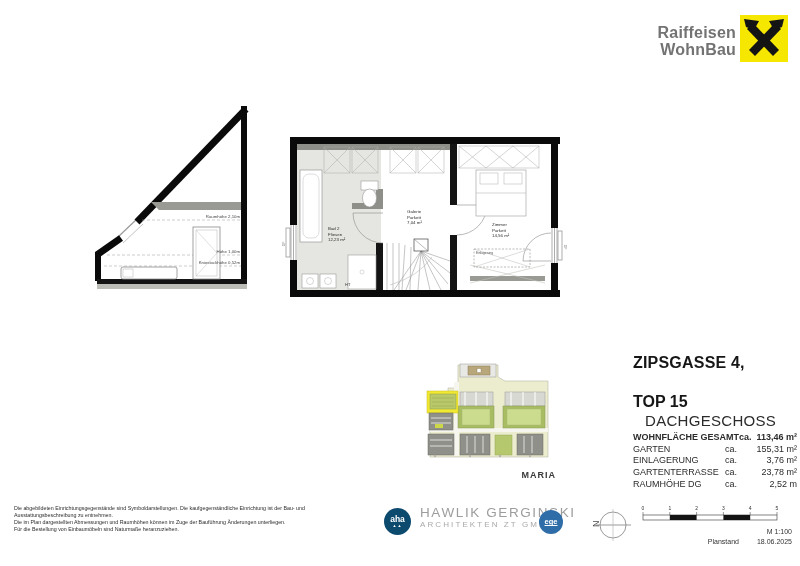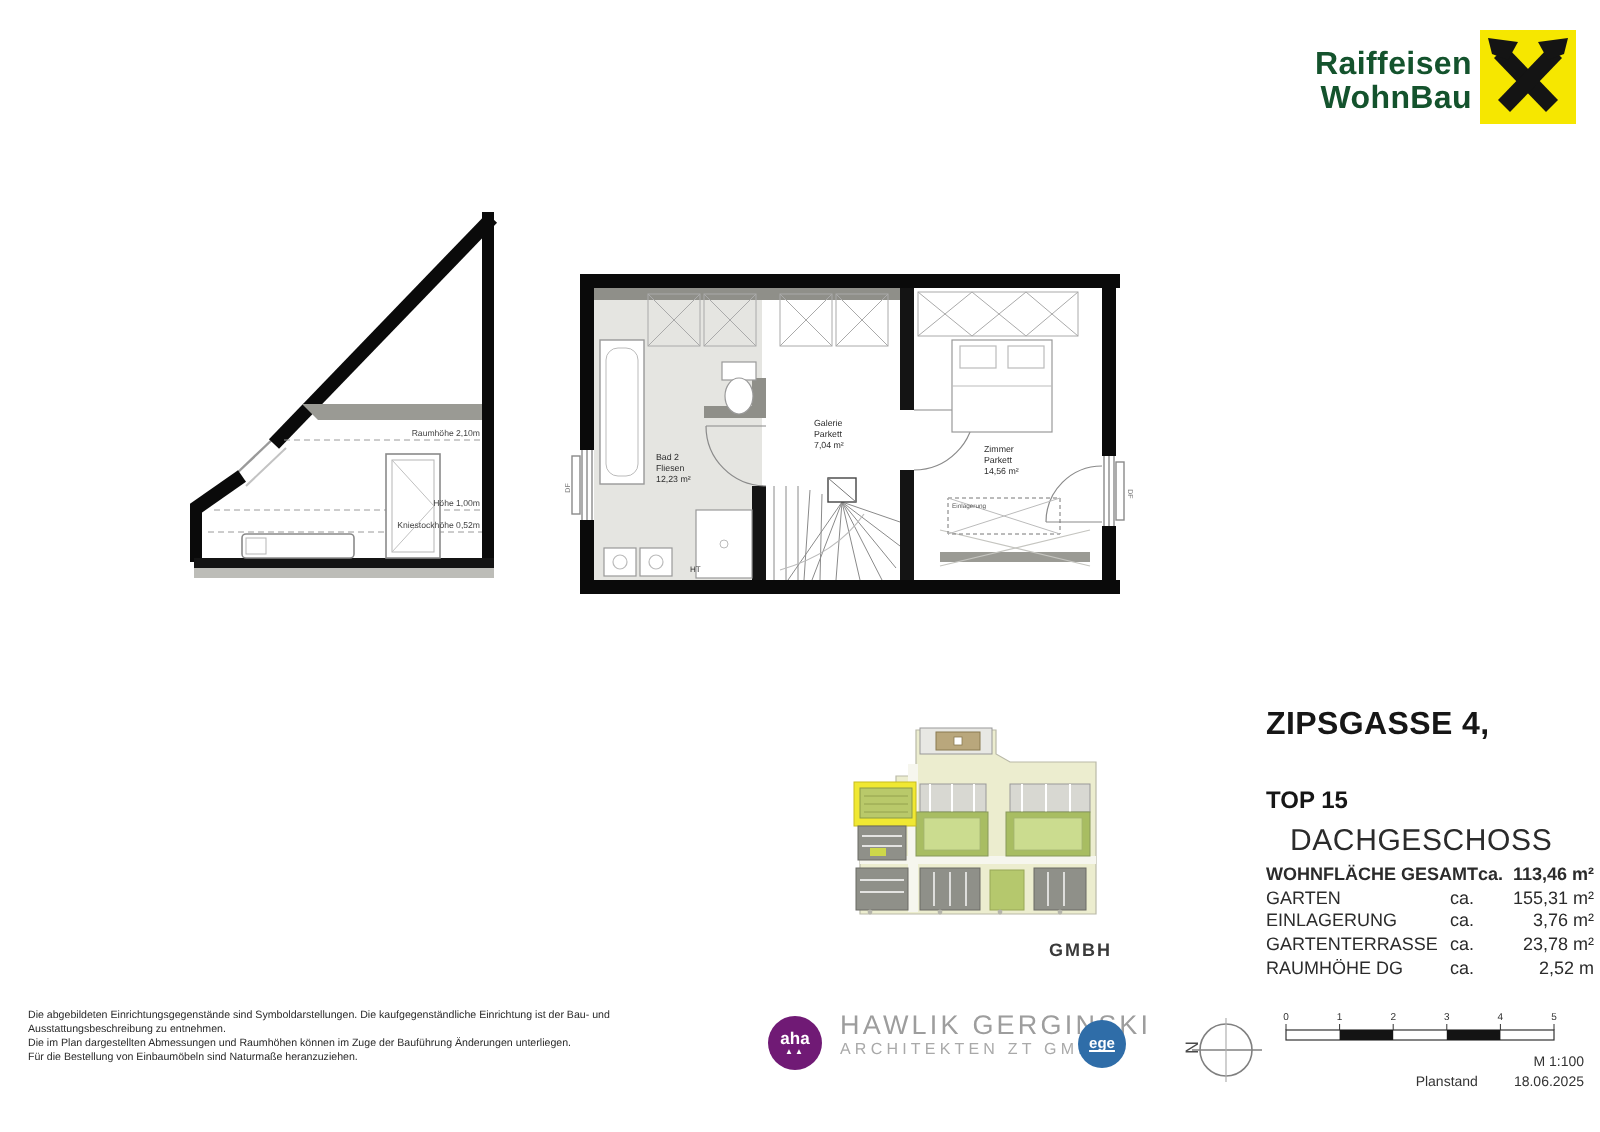--- a/index.html
+++ b/index.html
@@ -1,23 +1,23 @@
 <!DOCTYPE html>
 <html><head>
 <meta charset="utf-8">
 <style>
   html,body{margin:0;padding:0;background:#fff;}
   body{font-family:"Liberation Sans", sans-serif;}
   .page{position:relative;width:800px;height:566px;background:#ffffff;overflow:hidden;}
   .abs{position:absolute;}
   
-  .brand-text{font-weight:bold;font-size:16px;line-height:17px;color:#14532d;text-align:right;letter-spacing:.2px;}
+  .brand-text{font-weight:bold;font-size:16px;line-height:17px;color:#737373;text-align:right;letter-spacing:.2px;}
   
   .addr{font-weight:bold;font-size:16px;line-height:14px;color:#161616;letter-spacing:.2px;}
-  .unit{font-weight:bold;font-size:12px;color:#161616;}
+  .unit{font-weight:bold;font-size:16px;color:#161616;}
   .level{font-size:15px;color:#2b2b2b;letter-spacing:.3px;margin-left:12px;}
   .areas{width:164px;font-size:9px;color:#2b2b2b;}
   .arow{display:flex;align-items:flex-end;height:11.8px;}
   .arow .lab{flex:1;white-space:nowrap;}
   .arow .ca{width:20px;text-align:left;}
   .arow .val{width:52px;text-align:right;white-space:nowrap;}
   .arow.bold{font-weight:bold;}
   
   .disc{font-size:5.3px;line-height:7px;color:#2a2a2a;white-space:nowrap;}
   .badge{border-radius:50%;color:#fff;display:flex;flex-direction:column;align-items:center;justify-content:center;line-height:1;}
@@ -317,30 +317,30 @@
       <line x1="114" y1="76" x2="114" y2="93" stroke="#fff" stroke-width="0.7"></line>
       <line x1="122" y1="76" x2="122" y2="93" stroke="#fff" stroke-width="0.7"></line>
     </g>
     <g fill="#b5b5ab">
       <circle cx="25" cy="96" r="1.2"></circle>
         <circle cx="60" cy="96" r="1.2"></circle>
       <circle cx="90" cy="96" r="1.2"></circle>
         <circle cx="120" cy="96" r="1.2"></circle>
     </g>
   </svg>
-  <div class="abs lage" style="left:506px;top:470px;width:50px;text-align:right;">GMBH</div>
+  <div class="abs lage" style="left:506px;top:470px;width:50px;text-align:right;">MARIA</div>
 
   <div class="abs" style="left:14px;top:505px;">
     <div class="disc">Die abgebildeten Einrichtungsgegenstände sind Symboldarstellungen. Die kaufgegenständliche Einrichtung ist der Bau- und</div>
     <div class="disc">Ausstattungsbeschreibung zu entnehmen.</div>
     <div class="disc">Die im Plan dargestellten Abmessungen und Raumhöhen können im Zuge der Bauführung Änderungen unterliegen.</div>
     <div class="disc">Für die Bestellung von Einbaumöbeln sind Naturmaße heranzuziehen.</div>
   </div>
 
-  <div class="abs badge" style="left:384px;top:508px;width:27px;height:27px;background:#701a75;">
+  <div class="abs badge" style="left:384px;top:508px;width:27px;height:27px;background:#0c4a6e;">
     <span style="font-size:8.5px;font-weight:bold;">aha</span>
     <span style="font-size:4px;letter-spacing:1px;">▲▲</span>
   </div>
   <div class="abs" style="left:420px;top:505px;">
     <div class="arch-name">HAWLIK GERGINSKI</div>
     <div class="arch-sub">ARCHITEKTEN ZT GMBH</div>
   </div>
   <div class="abs badge" style="left:539px;top:510px;width:24px;height:24px;background:#2f6da8;">
     <span style="font-size:7.5px;font-weight:bold;text-decoration:underline;">ege</span>
   </div>

